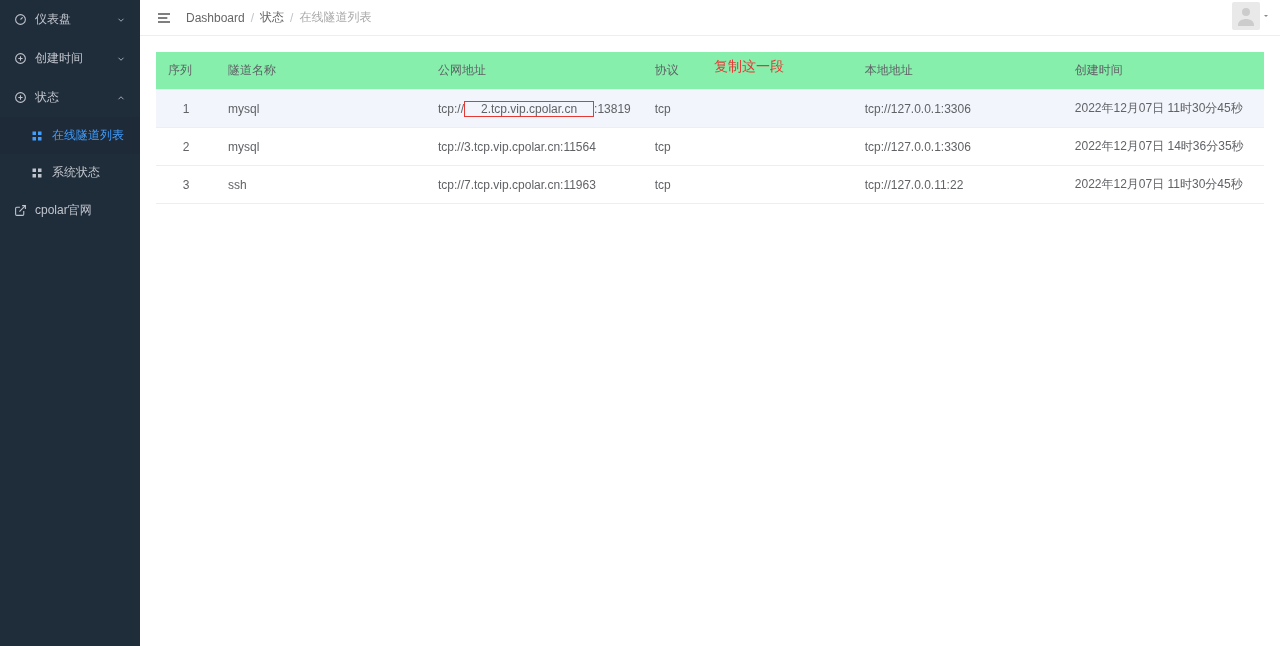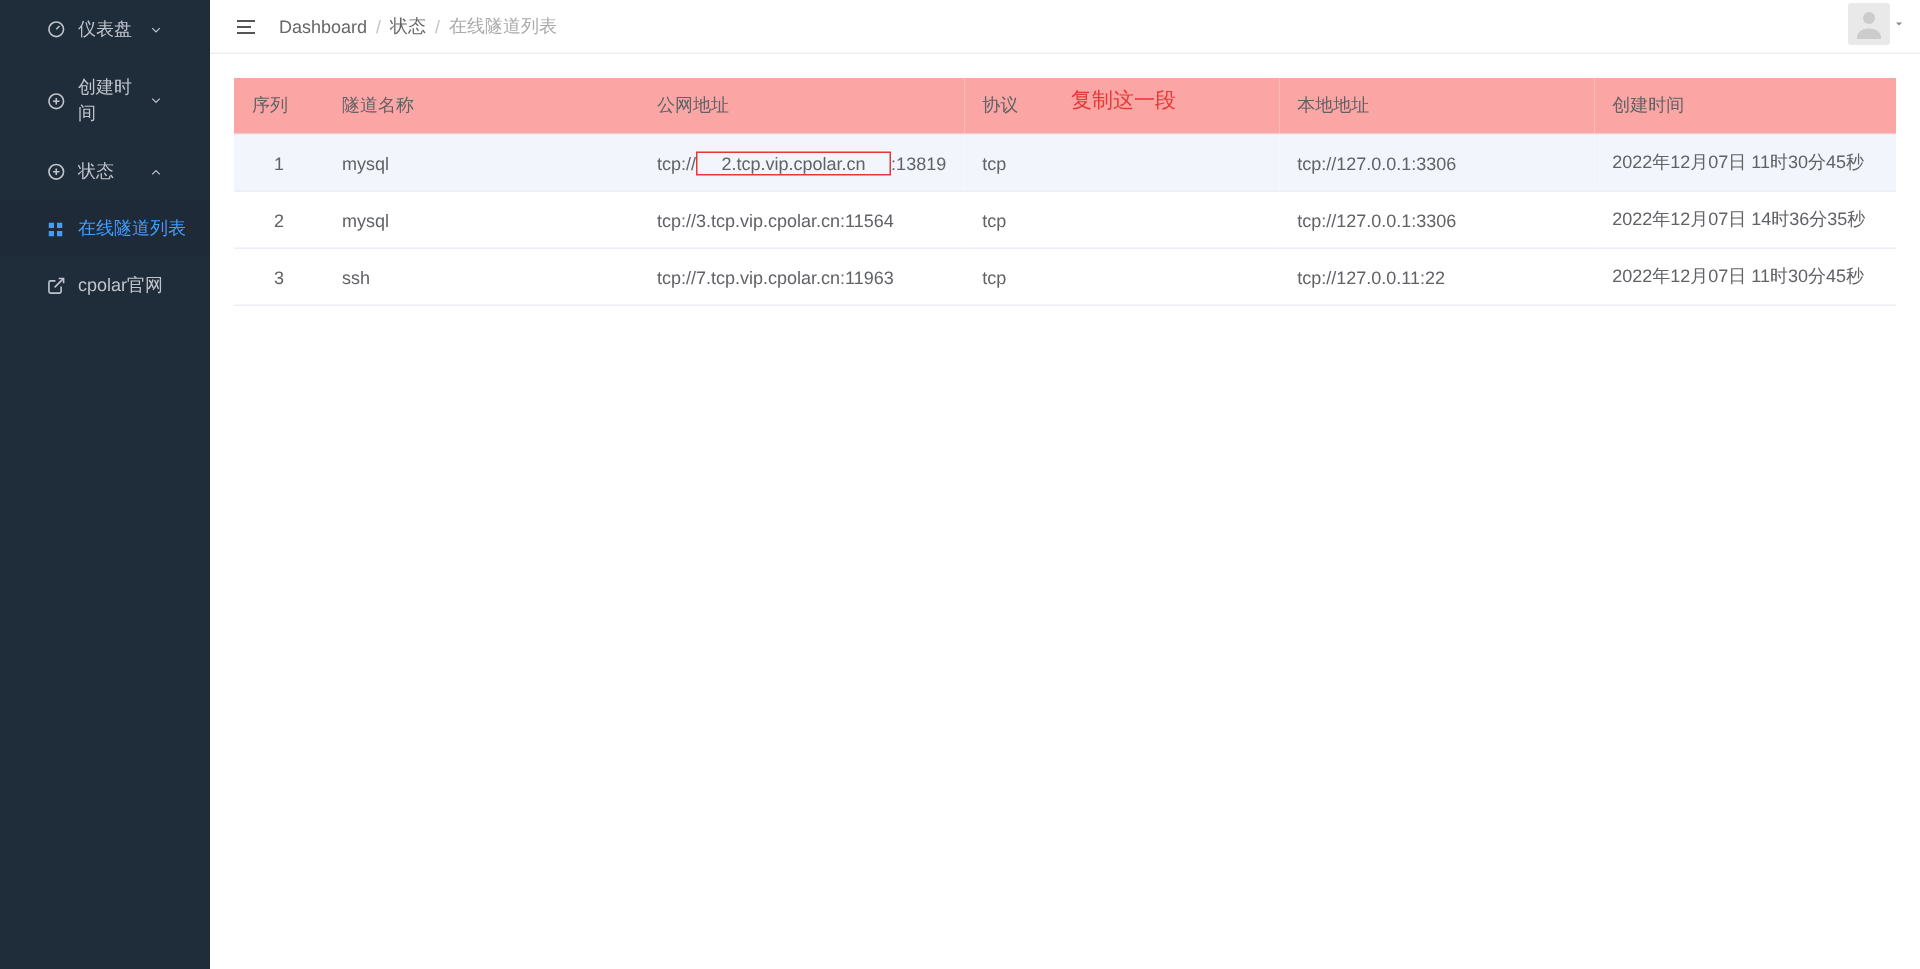--- a/index.html
+++ b/index.html
@@ -1,21 +1,21 @@
 <!DOCTYPE html>
 <html><head>
   <meta charset="utf-8">
   <style>
     * { margin: 0; padding: 0; box-sizing: border-box; }
     body { font-family: -apple-system, BlinkMacSystemFont, "Segoe UI", "PingFang SC", "Microsoft YaHei", sans-serif; font-size: 13px; color: #333; background: #fff; }
     .layout { display: flex; height: 100vh; width: 1280px; overflow: hidden; }
     
     
     .sidebar { width: 140px; background: #1f2c3a; color: #c0c4cc; display: flex; flex-direction: column; flex-shrink: 0; }
-    .side-item { display: flex; align-items: center; padding: 11px 30px; cursor: pointer; font-size: 12px; color: #c0c4cc; }
+    .side-item { display: flex; align-items: center; padding: 11px 13px; cursor: pointer; font-size: 12px; color: #c0c4cc; }
     .side-item .icon { width: 14px; height: 14px; margin-right: 8px; display: inline-flex; align-items: center; justify-content: center; flex-shrink: 0; }
     .side-item .label { flex: 1; }
     .side-item .caret { width: 12px; height: 12px; display: inline-flex; align-items: center; justify-content: center; }
     .sub-item { display: flex; align-items: center; padding: 10px 14px 10px 30px; cursor: pointer; font-size: 12px; color: #c0c4cc; }
     .sub-item.active { background: #1e2a38; color: #409eff; }
     .sub-item .icon { width: 14px; height: 14px; margin-right: 8px; display: inline-flex; align-items: center; justify-content: center; flex-shrink: 0; }
     
     
     .main { flex: 1; display: flex; flex-direction: column; background: #fff; overflow: hidden; }
     .topbar { height: 36px; display: flex; align-items: center; padding: 0 16px; border-bottom: 1px solid #eee; position: relative; }
@@ -27,21 +27,21 @@
     .user-area { position: absolute; right: 10px; top: 2px; display: flex; align-items: center; cursor: pointer; }
     .avatar { width: 28px; height: 28px; background: #e9e9e9; border-radius: 2px; display: inline-flex; align-items: center; justify-content: center; }
     .user-caret { margin-left: 2px; }
     
     
     .content { flex: 1; padding: 16px; background: #fff; overflow: auto; position: relative; }
     .annotation { position: absolute; color: #e53935; font-size: 14px; pointer-events: none; font-weight: 500; }
     
     
     table.data-table { width: 100%; border-collapse: collapse; font-size: 12px; color: #606266; }
-    table.data-table thead th { text-align: left; padding: 10px 12px; font-weight: 500; color: #606266; background: #fca5a5; border-bottom: 1px solid #ebeef5; }
+    table.data-table thead th { text-align: left; padding: 10px 12px; font-weight: 500; color: #606266; background: #86efac; border-bottom: 1px solid #ebeef5; }
     table.data-table tbody td { padding: 10px 12px; border-bottom: 1px solid #ebeef5; }
     table.data-table tbody tr.highlight { background: #f2f5fb; }
     .col-idx { width: 60px; text-align: center; }
     .red-box { border: 1px solid #e53935; padding: 0px 16px; display: inline; }
     
     svg { display: block; }
   </style>
 </head>
 <body>
 
@@ -97,20 +97,31 @@
     <div class="sub-item active">
       <span class="icon">
         <svg width="12" height="12" viewBox="0 0 24 24" fill="#409eff">
             <rect x="3" y="3" width="7" height="7"></rect>
             <rect x="14" y="3" width="7" height="7"></rect>
             <rect x="3" y="14" width="7" height="7"></rect>
             <rect x="14" y="14" width="7" height="7"></rect>
           </svg>
       </span>
       <span>在线隧道列表</span>
+    </div>
+    <div class="sub-item">
+      <span class="icon">
+        <svg width="12" height="12" viewBox="0 0 24 24" fill="#c0c4cc">
+            <rect x="3" y="3" width="7" height="7"></rect>
+            <rect x="14" y="3" width="7" height="7"></rect>
+            <rect x="3" y="14" width="7" height="7"></rect>
+            <rect x="14" y="14" width="7" height="7"></rect>
+          </svg>
+      </span>
+      <span>系统状态</span>
     </div>
 
     <div class="side-item">
       <span class="icon">
         <svg width="13" height="13" viewBox="0 0 24 24" fill="none" stroke="#c0c4cc" stroke-width="2">
             <path d="M18 13v6a2 2 0 0 1-2 2H5a2 2 0 0 1-2-2V8a2 2 0 0 1 2-2h6"></path>
             <path d="M15 3h6v6"></path>
             <path d="M10 14L21 3"></path>
           </svg>
       </span>

